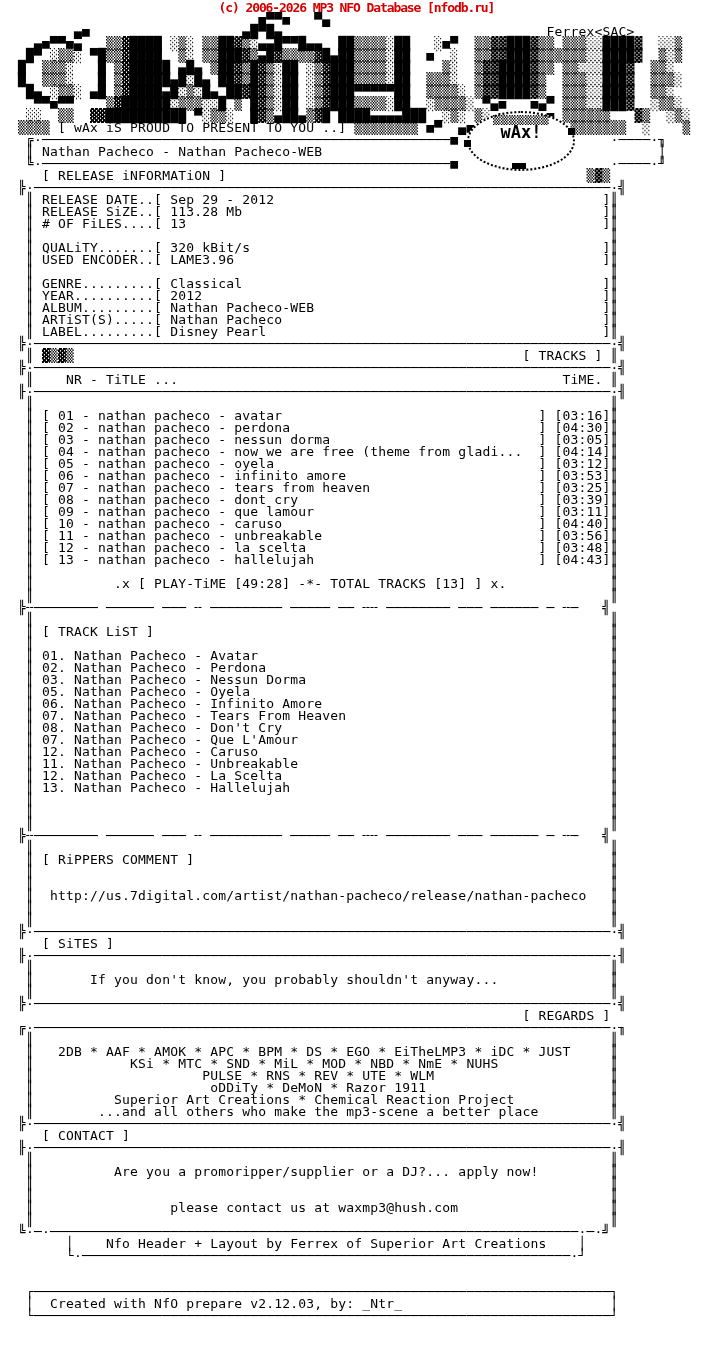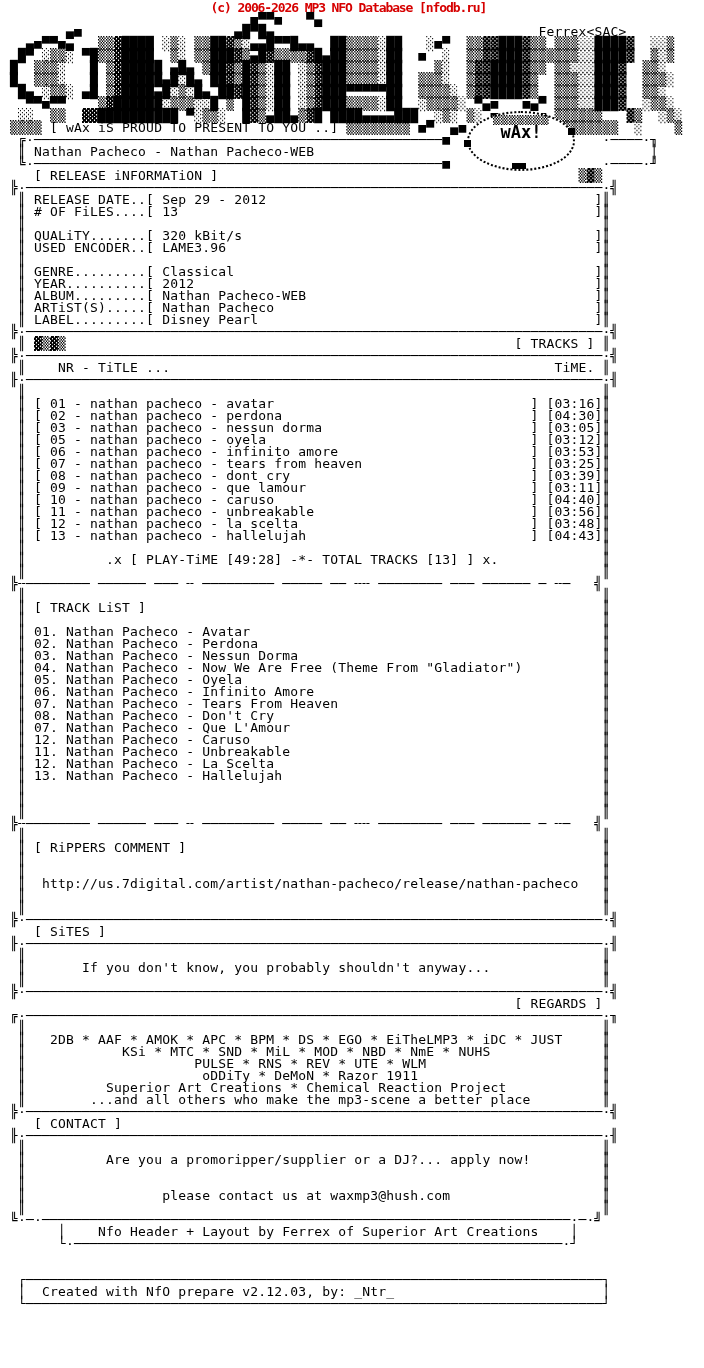--- a/index.html
+++ b/index.html
@@ -1,20 +1,20 @@
 <!DOCTYPE html>
 <html><head>
 <meta charset="utf-8">
 <style>
   html,body{margin:0;padding:0}
   body{
     width:704px;height:1368px;background:#ffffff;position:relative;overflow:hidden;
     font-family:"DejaVu Sans Mono",monospace;color:#000;
   }
-  #nfo{position:absolute;top:2px;left:2px}
+  #nfo{position:absolute;top:2px;left:10px}
   .ln{
     white-space:pre;height:12px;
     font-family:"DejaVu Sans Mono",monospace;
     font-size:13px;line-height:12px;letter-spacing:.18px;
   }
   .red{color:#d60000;font-weight:bold;letter-spacing:-1.1px}
   .wax{
     position:absolute;left:467px;top:111px;width:104px;height:56px;
     background:#fff;border:2px dotted #000;border-radius:50%;
     z-index:5;text-align:center;
@@ -43,59 +43,60 @@
     <div class="ln">  █▄ ░▒▒░ ▄█ ▒▓████▄█░▒░█▄ ██▓█▓▒░██ ░▒▓███▀▀▀▀▀██  ▒▒▒▒░ ▒▓▓████▓▒  ▒▒▒░░███▓  ▒▒░</div>
     <div class="ln">   ▀▀■▀▀    ▒▓██████░▒▒▒░░█ ▒ █▓▒░██ ░▒▓███▒▒▒▒░██  ░▒▒▒▒░ ▀▄■   ■▄▀ ▒▒▒░░███▓  ░▒▒░</div>
     <div class="ln">  ░░  ▒▒  ▓▓██████████ ▀░▒▒░  █▓▒▄██▄▒▓█ ████▄▄▄▄███  ░▒░ ▒░ ■     ■ ▒▒▒▒▒▒   ▓▒  ░▒░</div>
     <div class="ln"> ▒▒▒▒ [ wAx iS PROUD TO PRESENT TO YOU ..] ▒▒▒▒▒▒▒▒ ■▀  ▄■            ▒▒▒▒▒▒▒  ░    ▒</div>
     <div class="ln">  ╔·───────────────────────────────────────────────────■                   ·────·╖</div>
     <div class="ln">  ║ Nathan Pacheco - Nathan Pacheco-WEB                                          │</div>
     <div class="ln">  ╚·───────────────────────────────────────────────────■                   ·────·╜</div>
     <div class="ln">    [ RELEASE iNFORMATiON ]                                             ▒▓▒</div>
     <div class="ln"> ╠·────────────────────────────────────────────────────────────────────────·╣</div>
     <div class="ln">  ║ RELEASE DATE..[ Sep 29 - 2012                                         ]║</div>
+    <div class="ln">  ║ RELEASE SiZE..[ 113.28 Mb                                             ]║</div>
     <div class="ln">  ║ # OF FiLES....[ 13                                                    ]║</div>
     <div class="ln">  ║                                                                        ║</div>
     <div class="ln">  ║ QUALiTY.......[ 320 kBit/s                                            ]║</div>
     <div class="ln">  ║ USED ENCODER..[ LAME3.96                                              ]║</div>
     <div class="ln">  ║                                                                        ║</div>
     <div class="ln">  ║ GENRE.........[ Classical                                             ]║</div>
     <div class="ln">  ║ YEAR..........[ 2012                                                  ]║</div>
     <div class="ln">  ║ ALBUM.........[ Nathan Pacheco-WEB                                    ]║</div>
     <div class="ln">  ║ ARTiST(S).....[ Nathan Pacheco                                        ]║</div>
     <div class="ln">  ║ LABEL.........[ Disney Pearl                                          ]║</div>
     <div class="ln"> ╠·────────────────────────────────────────────────────────────────────────·╣</div>
     <div class="ln">  ║ ▓▒▓▒                                                        [ TRACKS ] ║</div>
     <div class="ln"> ╠·────────────────────────────────────────────────────────────────────────·╣</div>
     <div class="ln">  ║    NR - TiTLE ...                                                TiME. ║</div>
     <div class="ln"> ╟·────────────────────────────────────────────────────────────────────────·╢</div>
     <div class="ln">  ║                                                                        ║</div>
     <div class="ln">  ║ [ 01 - nathan pacheco - avatar                                ] [03:16]║</div>
     <div class="ln">  ║ [ 02 - nathan pacheco - perdona                               ] [04:30]║</div>
     <div class="ln">  ║ [ 03 - nathan pacheco - nessun dorma                          ] [03:05]║</div>
+    <div class="ln">  ║ [ 04 - nathan pacheco - now we are free (theme from gladi...  ] [04:14]║</div>
     <div class="ln">  ║ [ 05 - nathan pacheco - oyela                                 ] [03:12]║</div>
     <div class="ln">  ║ [ 06 - nathan pacheco - infinito amore                        ] [03:53]║</div>
     <div class="ln">  ║ [ 07 - nathan pacheco - tears from heaven                     ] [03:25]║</div>
     <div class="ln">  ║ [ 08 - nathan pacheco - dont cry                              ] [03:39]║</div>
     <div class="ln">  ║ [ 09 - nathan pacheco - que lamour                            ] [03:11]║</div>
     <div class="ln">  ║ [ 10 - nathan pacheco - caruso                                ] [04:40]║</div>
     <div class="ln">  ║ [ 11 - nathan pacheco - unbreakable                           ] [03:56]║</div>
     <div class="ln">  ║ [ 12 - nathan pacheco - la scelta                             ] [03:48]║</div>
     <div class="ln">  ║ [ 13 - nathan pacheco - hallelujah                            ] [04:43]║</div>
     <div class="ln">  ║                                                                        ║</div>
     <div class="ln">  ║          .x [ PLAY-TiME [49:28] -*- TOTAL TRACKS [13] ] x.             ║</div>
     <div class="ln">  ║                                                                        ║</div>
     <div class="ln"> ╠╌──────── ────── ─── ╌ ───────── ───── ── ╌╌ ──────── ─── ────── ─ ╌─   ╣</div>
     <div class="ln">  ║                                                                        ║</div>
     <div class="ln">  ║ [ TRACK LiST ]                                                         ║</div>
     <div class="ln">  ║                                                                        ║</div>
     <div class="ln">  ║ 01. Nathan Pacheco - Avatar                                            ║</div>
     <div class="ln">  ║ 02. Nathan Pacheco - Perdona                                           ║</div>
     <div class="ln">  ║ 03. Nathan Pacheco - Nessun Dorma                                      ║</div>
-    <div class="ln">  ║ 04. Nathan Pacheco - Now We Are Free (Theme From "Gladiator")          ║</div>
     <div class="ln">  ║ 05. Nathan Pacheco - Oyela                                             ║</div>
     <div class="ln">  ║ 06. Nathan Pacheco - Infinito Amore                                    ║</div>
     <div class="ln">  ║ 07. Nathan Pacheco - Tears From Heaven                                 ║</div>
     <div class="ln">  ║ 08. Nathan Pacheco - Don't Cry                                         ║</div>
     <div class="ln">  ║ 07. Nathan Pacheco - Que L'Amour                                       ║</div>
     <div class="ln">  ║ 12. Nathan Pacheco - Caruso                                            ║</div>
     <div class="ln">  ║ 11. Nathan Pacheco - Unbreakable                                       ║</div>
     <div class="ln">  ║ 12. Nathan Pacheco - La Scelta                                         ║</div>
     <div class="ln">  ║ 13. Nathan Pacheco - Hallelujah                                        ║</div>
     <div class="ln">  ║                                                                        ║</div>

